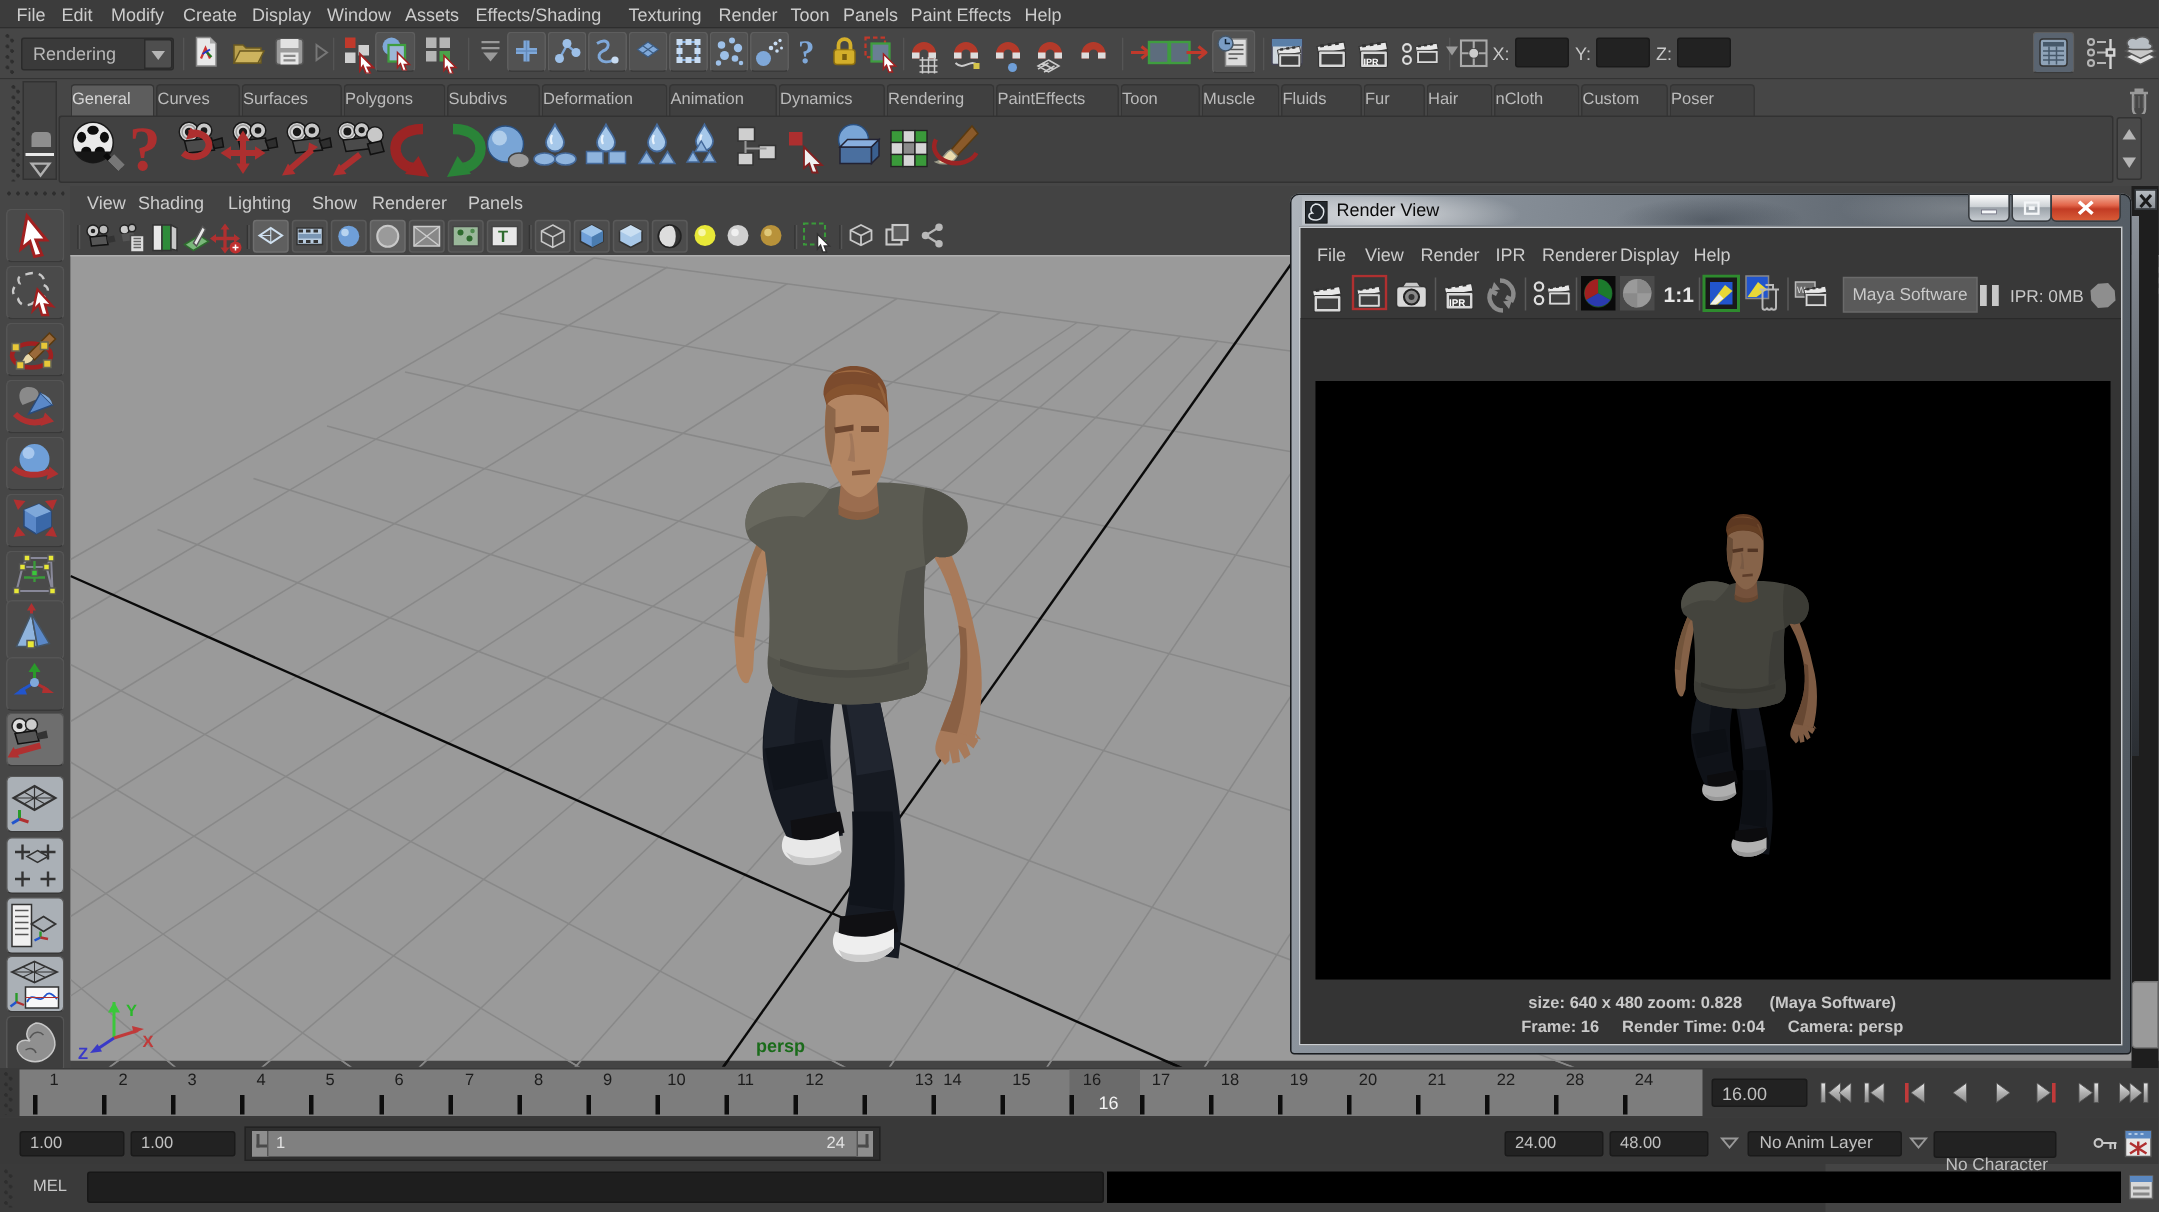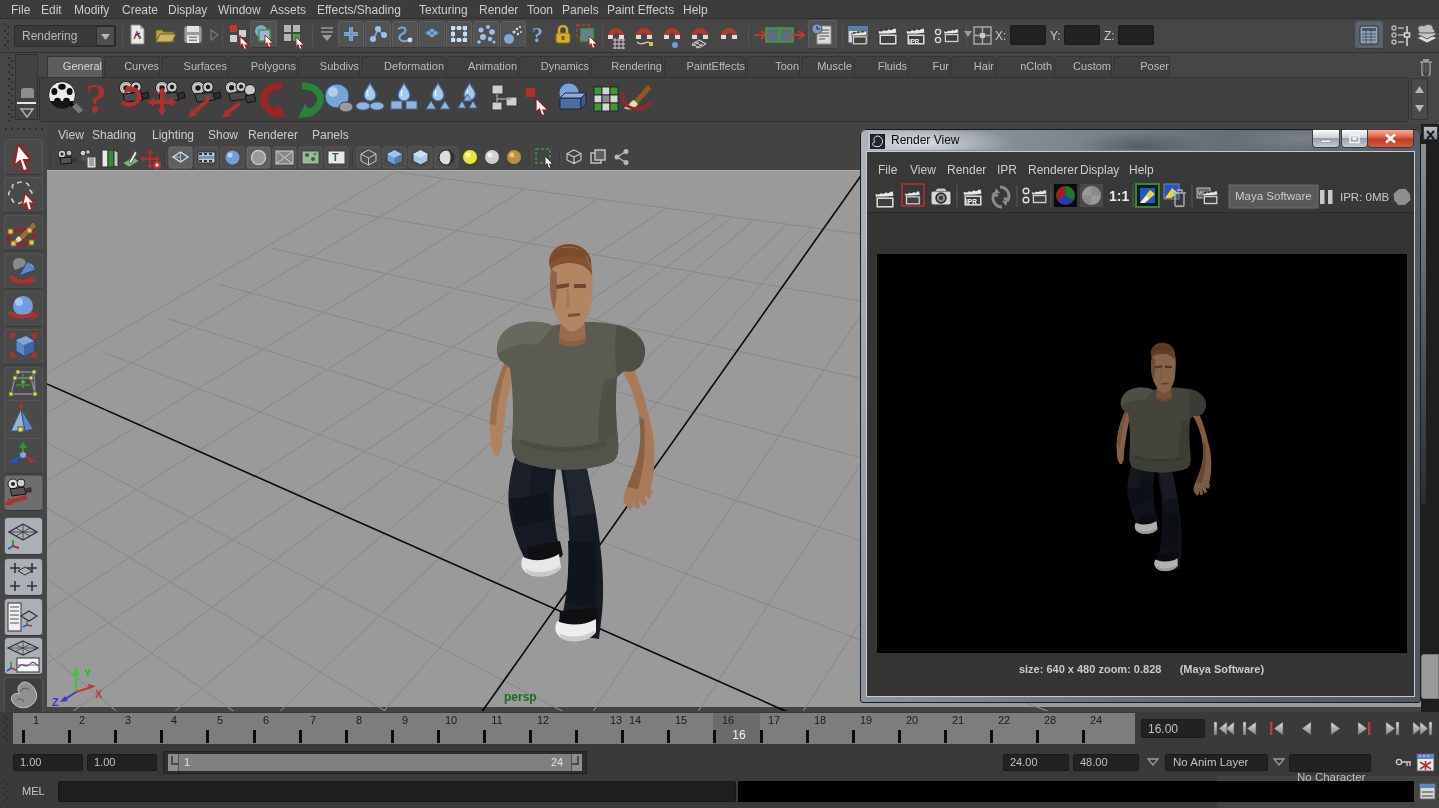--- a/index.html
+++ b/index.html
@@ -9,21 +9,21 @@
 #menubar span{position:absolute;top:3px}
 
 #toolbar{left:0;top:19px;width:1439px;height:34px;background:#464646;border-bottom:1px solid #333}
 .grip{width:7px;background-image:radial-gradient(circle at 2px 2px,#2e2e2e 1.2px,transparent 1.3px),radial-gradient(circle at 5px 5px,#2e2e2e 1.2px,transparent 1.3px);background-size:7px 7px}
 .combo{background:#3a3a3a;border:1px solid #2b2b2b;border-radius:2px;color:#b8b8b8;font-size:12px}
 .sep{width:1px;background:#3a3a3a;border-right:1px solid #555}
 .tbtn{background:#525252;border:1px solid #5e5e5e;border-bottom-color:#3a3a3a;border-radius:3px}
 .field{background:#222;border:1px solid #1a1a1a;border-radius:2px;color:#c0c0c0;font-size:11px}
 
 #shelf{left:0;top:53px;width:1439px;height:71px;background:#464646}
-.tab{position:absolute;top:3px;height:36px;background:#404040;border:1px solid #353535;border-bottom:none;border-radius:3px 3px 0 0;color:#bbbbbb;font-size:11px;text-align:right;line-height:19px}
+.tab{position:absolute;top:3px;height:36px;background:#404040;border:1px solid #353535;border-bottom:none;border-radius:3px 3px 0 0;color:#bbbbbb;font-size:11px;text-align:left;line-height:19px}
 .tabsel{background:#5d5d5d;color:#d6d6d6}
 
 #toolbox{left:0;top:124px;width:47px;height:588px;background:#464646}
 .tool{position:absolute;left:4px;width:39px;height:36px;background:#4a4a4a;border:1px solid #555;border-bottom-color:#383838;border-radius:4px}
 
 #vpmenu{left:47px;top:124px;width:1392px;height:22px;background:#434343;color:#cccccc;font-size:12px}
 #vpmenu span{position:absolute;top:4px}
 #vpicons{left:47px;top:146px;width:1392px;height:24px;background:#434343}
 #vp3d{left:47px;top:170px;width:1392px;height:537px;background:#9a9a9a;border-top:1px solid #b0b0b0}
 
@@ -1519,20 +1519,21 @@
 <div class="abs" style="left:0;top:61px;width:547px;height:483px;background:#343434"></div>
 <div class="abs" style="left:10px;top:102px;width:530px;height:399px;background:#000">
 <svg width="530" height="399" viewBox="876 253 530 399">
             <g>
               <use href="#guy" transform="translate(834,202) scale(0.575)"></use>
             </g>
             <rect x="876" y="253" width="530" height="399" fill="#000" opacity="0.25"></rect>
           </svg>
 </div>
 <div class="rvcap" style="left:0;top:511px">size: 640 x 480 zoom: 0.828&nbsp;&nbsp;&nbsp;&nbsp;&nbsp;&nbsp;(Maya Software)</div>
+<div class="rvcap" style="left:0;top:527px">Frame: 16&nbsp;&nbsp;&nbsp;&nbsp;&nbsp;Render Time: 0:04&nbsp;&nbsp;&nbsp;&nbsp;&nbsp;Camera: persp</div>
 </div>
 </div>
 
 <div class="abs" id="timerow">
 <div class="abs grip" style="left:2px;top:2px;height:29px"></div>
 <div id="ruler">
 <div class="abs" style="left:700px;top:0;width:47px;height:31px;background:#6b6b6b"></div>
 <div class="num" style="left:8px">1</div>
 <div class="tick" style="left:9px"></div>
 <div class="num" style="left:54px">2</div>

